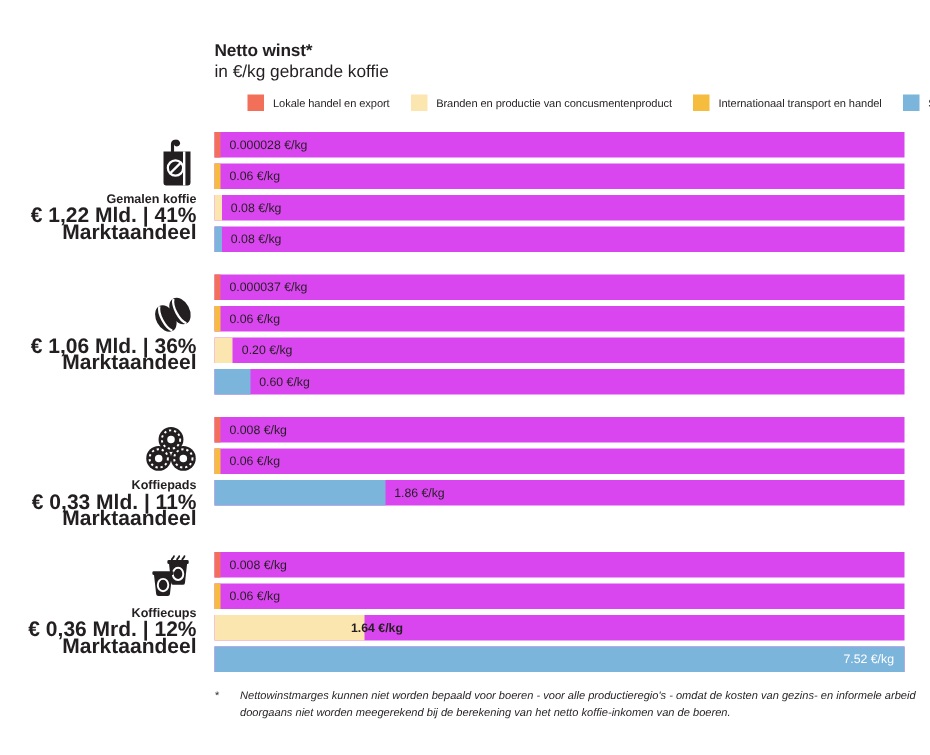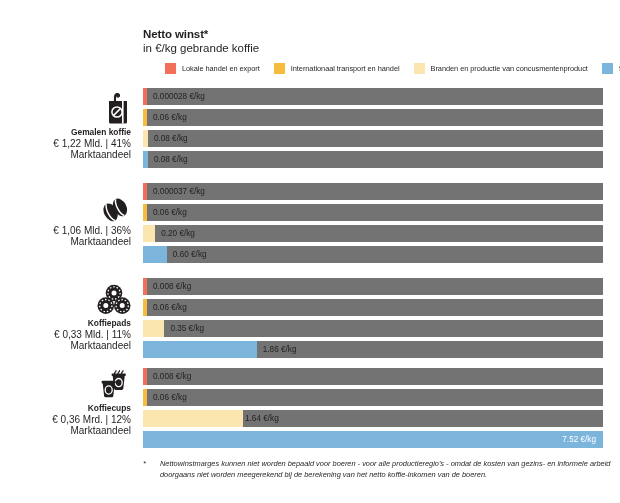--- a/index.html
+++ b/index.html
@@ -88,36 +88,37 @@
     justify-content: flex-end;
     margin-bottom: 3px;
   }
   .group-name {
     font-size: 8.4px;
     font-weight: bold;
     line-height: 11px;
     color: #231f20;
   }
   .group-meta {
-    font-size: 10px;
+    font-size: 14px;
     line-height: 11px;
     color: #231f20;
+    font-weight: bold;
   }
 
   .bars {
     position: absolute;
     left: 143px;
     top: 0;
     width: 460px;
   }
   .bar-row {
     position: relative;
     height: 17px;
     margin-bottom: 4px;
-    background: #737373;
+    background: #d946ef;
   }
   .bar-row:last-child {
     margin-bottom: 0;
   }
   .bar-fill {
     position: absolute;
     left: 0;
     top: 0;
     height: 17px;
   }
@@ -168,26 +169,26 @@
     <div class="title">Netto winst*</div>
     <div class="subtitle">in €/kg gebrande koffie</div>
   </div>
 
   <div class="legend" id="legend">
       <div class="legend-item">
         <span class="legend-swatch" style="background: rgb(242, 112, 90);"></span>
         <span class="legend-label">Lokale handel en export</span>
       </div>
       <div class="legend-item">
+        <span class="legend-swatch" style="background: rgb(252, 230, 176);"></span>
+        <span class="legend-label">Branden en productie van concusmentenproduct</span>
+      </div>
+      <div class="legend-item">
         <span class="legend-swatch" style="background: rgb(246, 188, 62);"></span>
         <span class="legend-label">Internationaal transport en handel</span>
-      </div>
-      <div class="legend-item">
-        <span class="legend-swatch" style="background: rgb(252, 230, 176);"></span>
-        <span class="legend-label">Branden en productie van concusmentenproduct</span>
       </div>
       <div class="legend-item">
         <span class="legend-swatch" style="background: rgb(124, 181, 220);"></span>
         <span class="legend-label">Supermarkt</span>
       </div>
     </div>
 
   <div id="groups">
       <div class="group" style="top: 88px;">
         <div class="group-label" style="top: 4px;">
@@ -282,24 +283,20 @@
         <div class="bars">
           <div class="bar-row">
             <div class="bar-fill" style="width: 4px; background: rgb(242, 112, 90);"></div>
             <div class="bar-value" style="left: 10px;">0.008 €/kg</div>
           </div>
           <div class="bar-row">
             <div class="bar-fill" style="width: 4px; background: rgb(246, 188, 62);"></div>
             <div class="bar-value" style="left: 10px;">0.06 €/kg</div>
           </div>
           <div class="bar-row">
-            <div class="bar-fill" style="width: 21.4096px; background: rgb(252, 230, 176);"></div>
-            <div class="bar-value" style="left: 27.4096px;">0.35 €/kg</div>
-          </div>
-          <div class="bar-row">
             <div class="bar-fill" style="width: 113.777px; background: rgb(124, 181, 220);"></div>
             <div class="bar-value" style="left: 119.777px;">1.86 €/kg</div>
           </div>
         </div>
       </div>
       <div class="group" style="top: 368px;">
         <div class="group-label" style="top: 0;">
           <div class="group-icon">
             <svg width="34" height="30" viewBox="0 0 34 30">
               <g stroke="#231f20" stroke-width="1.2" fill="none" stroke-linecap="round">
@@ -322,21 +319,21 @@
           <div class="bar-row">
             <div class="bar-fill" style="width: 4px; background: rgb(242, 112, 90);"></div>
             <div class="bar-value" style="left: 10px;">0.008 €/kg</div>
           </div>
           <div class="bar-row">
             <div class="bar-fill" style="width: 4px; background: rgb(246, 188, 62);"></div>
             <div class="bar-value" style="left: 10px;">0.06 €/kg</div>
           </div>
           <div class="bar-row">
             <div class="bar-fill" style="width: 100.319px; background: rgb(252, 230, 176);"></div>
-            <div class="bar-value" style="left: 102px;">1.64 €/kg</div>
+            <div class="bar-value" style="left: 91px; font-weight: bold;">1.64 €/kg</div>
           </div>
           <div class="bar-row">
             <div class="bar-fill" style="width: 460px; background: rgb(124, 181, 220);"></div>
             <div class="bar-value inside" style="right: 7px;">7.52 €/kg</div>
           </div>
         </div>
       </div>
     </div>
 
   <div class="footnote">

